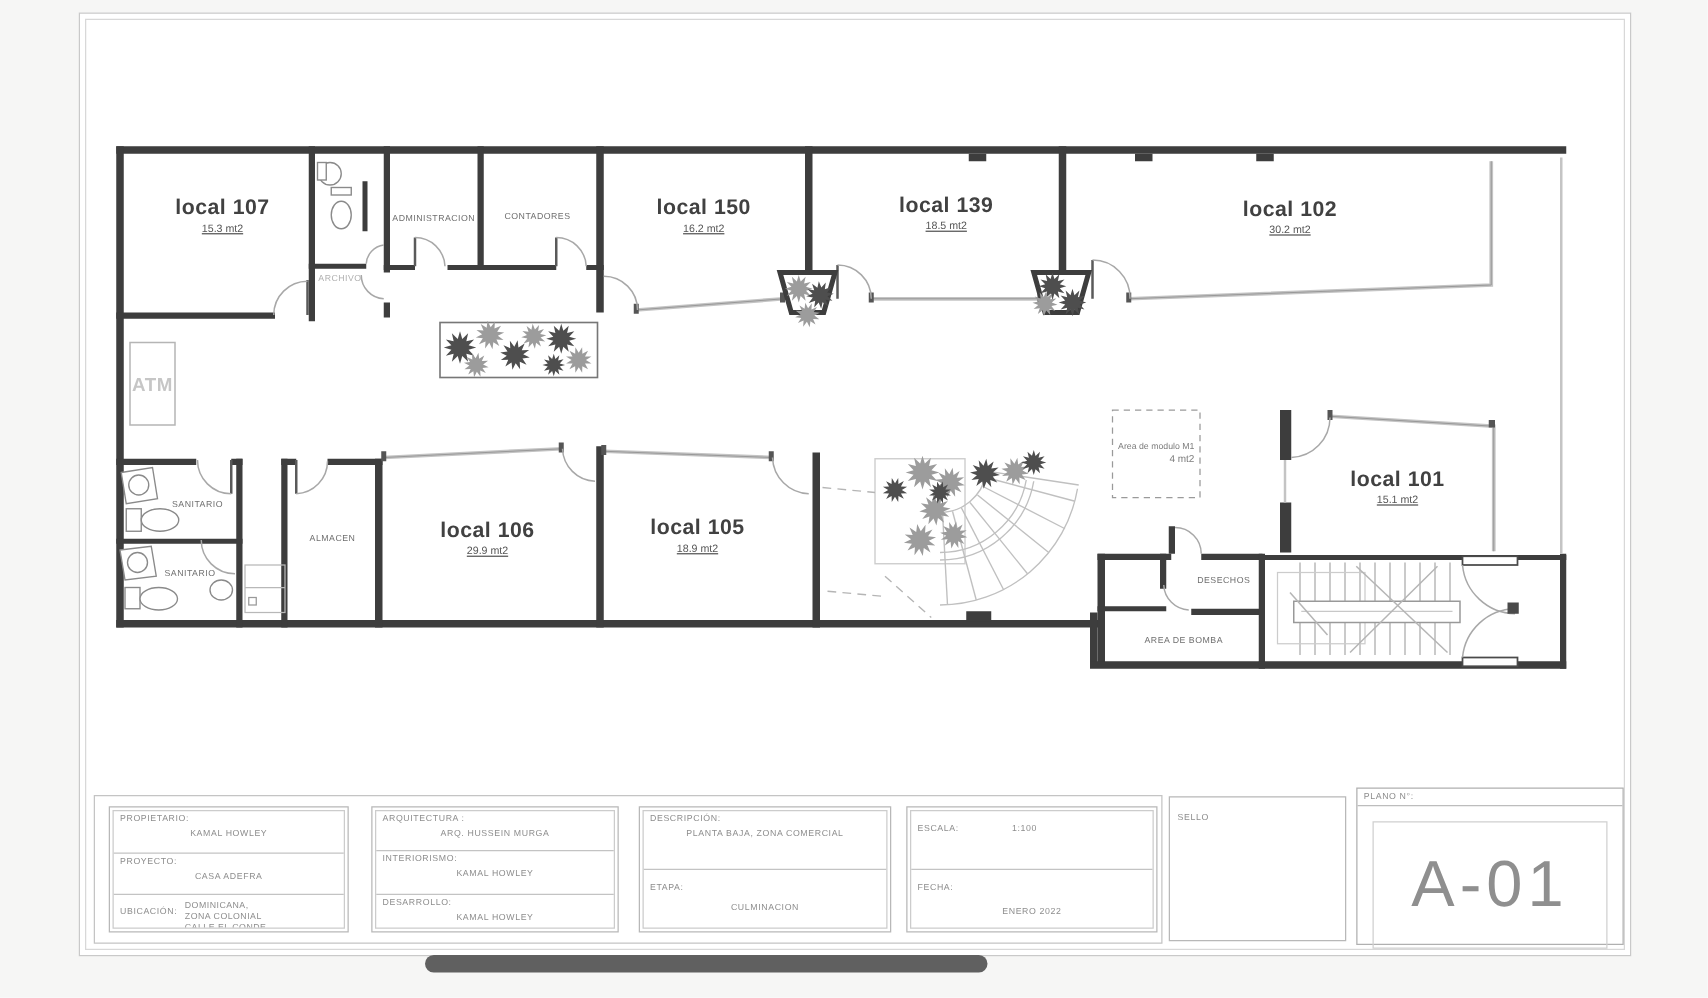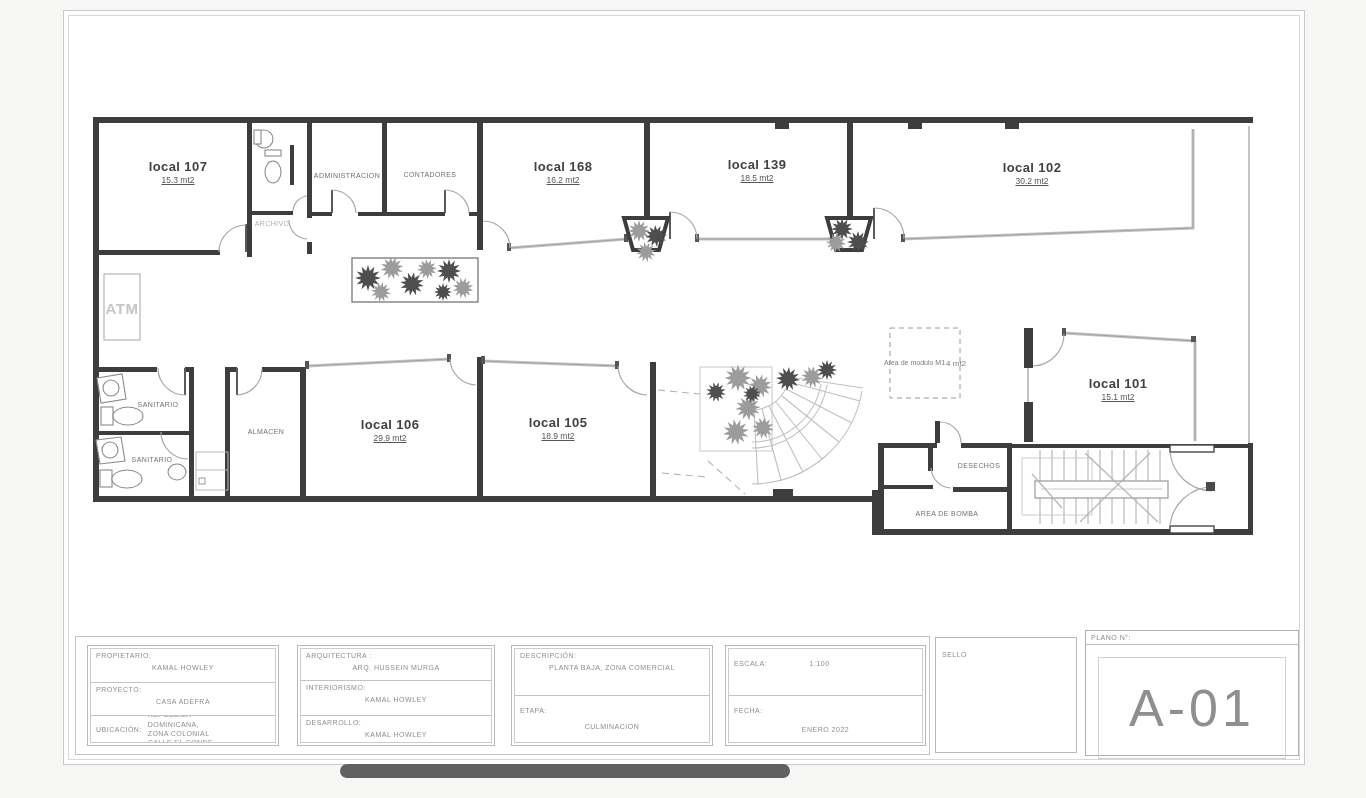--- a/index.html
+++ b/index.html
@@ -6,29 +6,29 @@
     font-family:"Liberation Sans", sans-serif;}
   .stage{position:absolute;inset:0;}
   .sheet{position:absolute;left:63px;top:10px;width:1240px;height:753px;background:#ffffff;
     border:1px solid #c9c9c9;}
   .sheet-inner{position:absolute;inset:4px;border:1px solid #d8d8d8;}
   svg.plan{position:absolute;left:0;top:0;}
 
   
   .room-label{position:absolute;transform:translate(-50%,-50%);display:flex;flex-direction:column;
     align-items:center;gap:1px;white-space:nowrap;}
-  .room-name{font-size:13px;font-weight:700;color:#414141;letter-spacing:.4px;}
+  .room-name{font-size:17px;font-weight:700;color:#414141;letter-spacing:.4px;}
   .room-area{font-size:8.5px;color:#565656;text-decoration:underline;}
   .small-label{position:absolute;transform:translate(-50%,-50%);font-size:7px;color:#6f6f6f;
     letter-spacing:.4px;white-space:nowrap;}
   .faint{color:#b0b0b0;}
   .atm-label{position:absolute;transform:translate(-50%,-50%);font-size:15px;font-weight:700;
     color:#c6c6c6;letter-spacing:.5px;}
-  .module-note{position:absolute;transform:translate(-50%,-50%);display:flex;flex-direction:row;
-    align-items:flex-start;gap:1px;white-space:nowrap;color:#7d7d7d;}
+  .module-note{position:absolute;transform:translate(-50%,-50%);display:flex;flex-direction:column;
+    align-items:flex-end;gap:1px;white-space:nowrap;color:#7d7d7d;}
   .module-note .l1{font-size:7px;}
   .module-note .l2{font-size:8px;}
 
   
   .tb-group{position:absolute;left:75px;top:636px;width:853px;height:117px;border:1px solid #c4c4c4;}
   .tb-block{position:absolute;top:8px;height:101px;border:1px solid #b8b8b8;padding:2px;box-sizing:border-box;background:#fff;}
   .tb-inner{border:1px solid #cccccc;height:100%;box-sizing:border-box;display:flex;flex-direction:column;}
   .tb-row{position:relative;box-sizing:border-box;border-bottom:1px solid #c3c3c3;padding:3px 5px;overflow:hidden;}
   .tb-row:last-child{border-bottom:none;}
   .tb-lbl{font-size:7px;color:#8d8d8d;letter-spacing:.5px;text-align:left;}
@@ -281,21 +281,21 @@
       <path d="M1170,526 A43,43 0 0 1 1212,487" fill="none" stroke="#a8a8a8" stroke-width="1.2"></path>
       <rect x="1206" y="482" width="9" height="9" fill="#4a4a4a"></rect>
     </g>
   </svg>
 
   <div class="room-label" style="left:178px;top:172px">
     <span class="room-name">local 107</span>
     <span class="room-area">15.3 mt2</span>
   </div>
   <div class="room-label" style="left:563px;top:172px">
-    <span class="room-name">local 168</span>
+    <span class="room-name">local 150</span>
     <span class="room-area">16.2 mt2</span>
   </div>
   <div class="room-label" style="left:757px;top:170px">
     <span class="room-name">local 139</span>
     <span class="room-area">18.5 mt2</span>
   </div>
   <div class="room-label" style="left:1032px;top:173px">
     <span class="room-name">local 102</span>
     <span class="room-area">30.2 mt2</span>
   </div>

